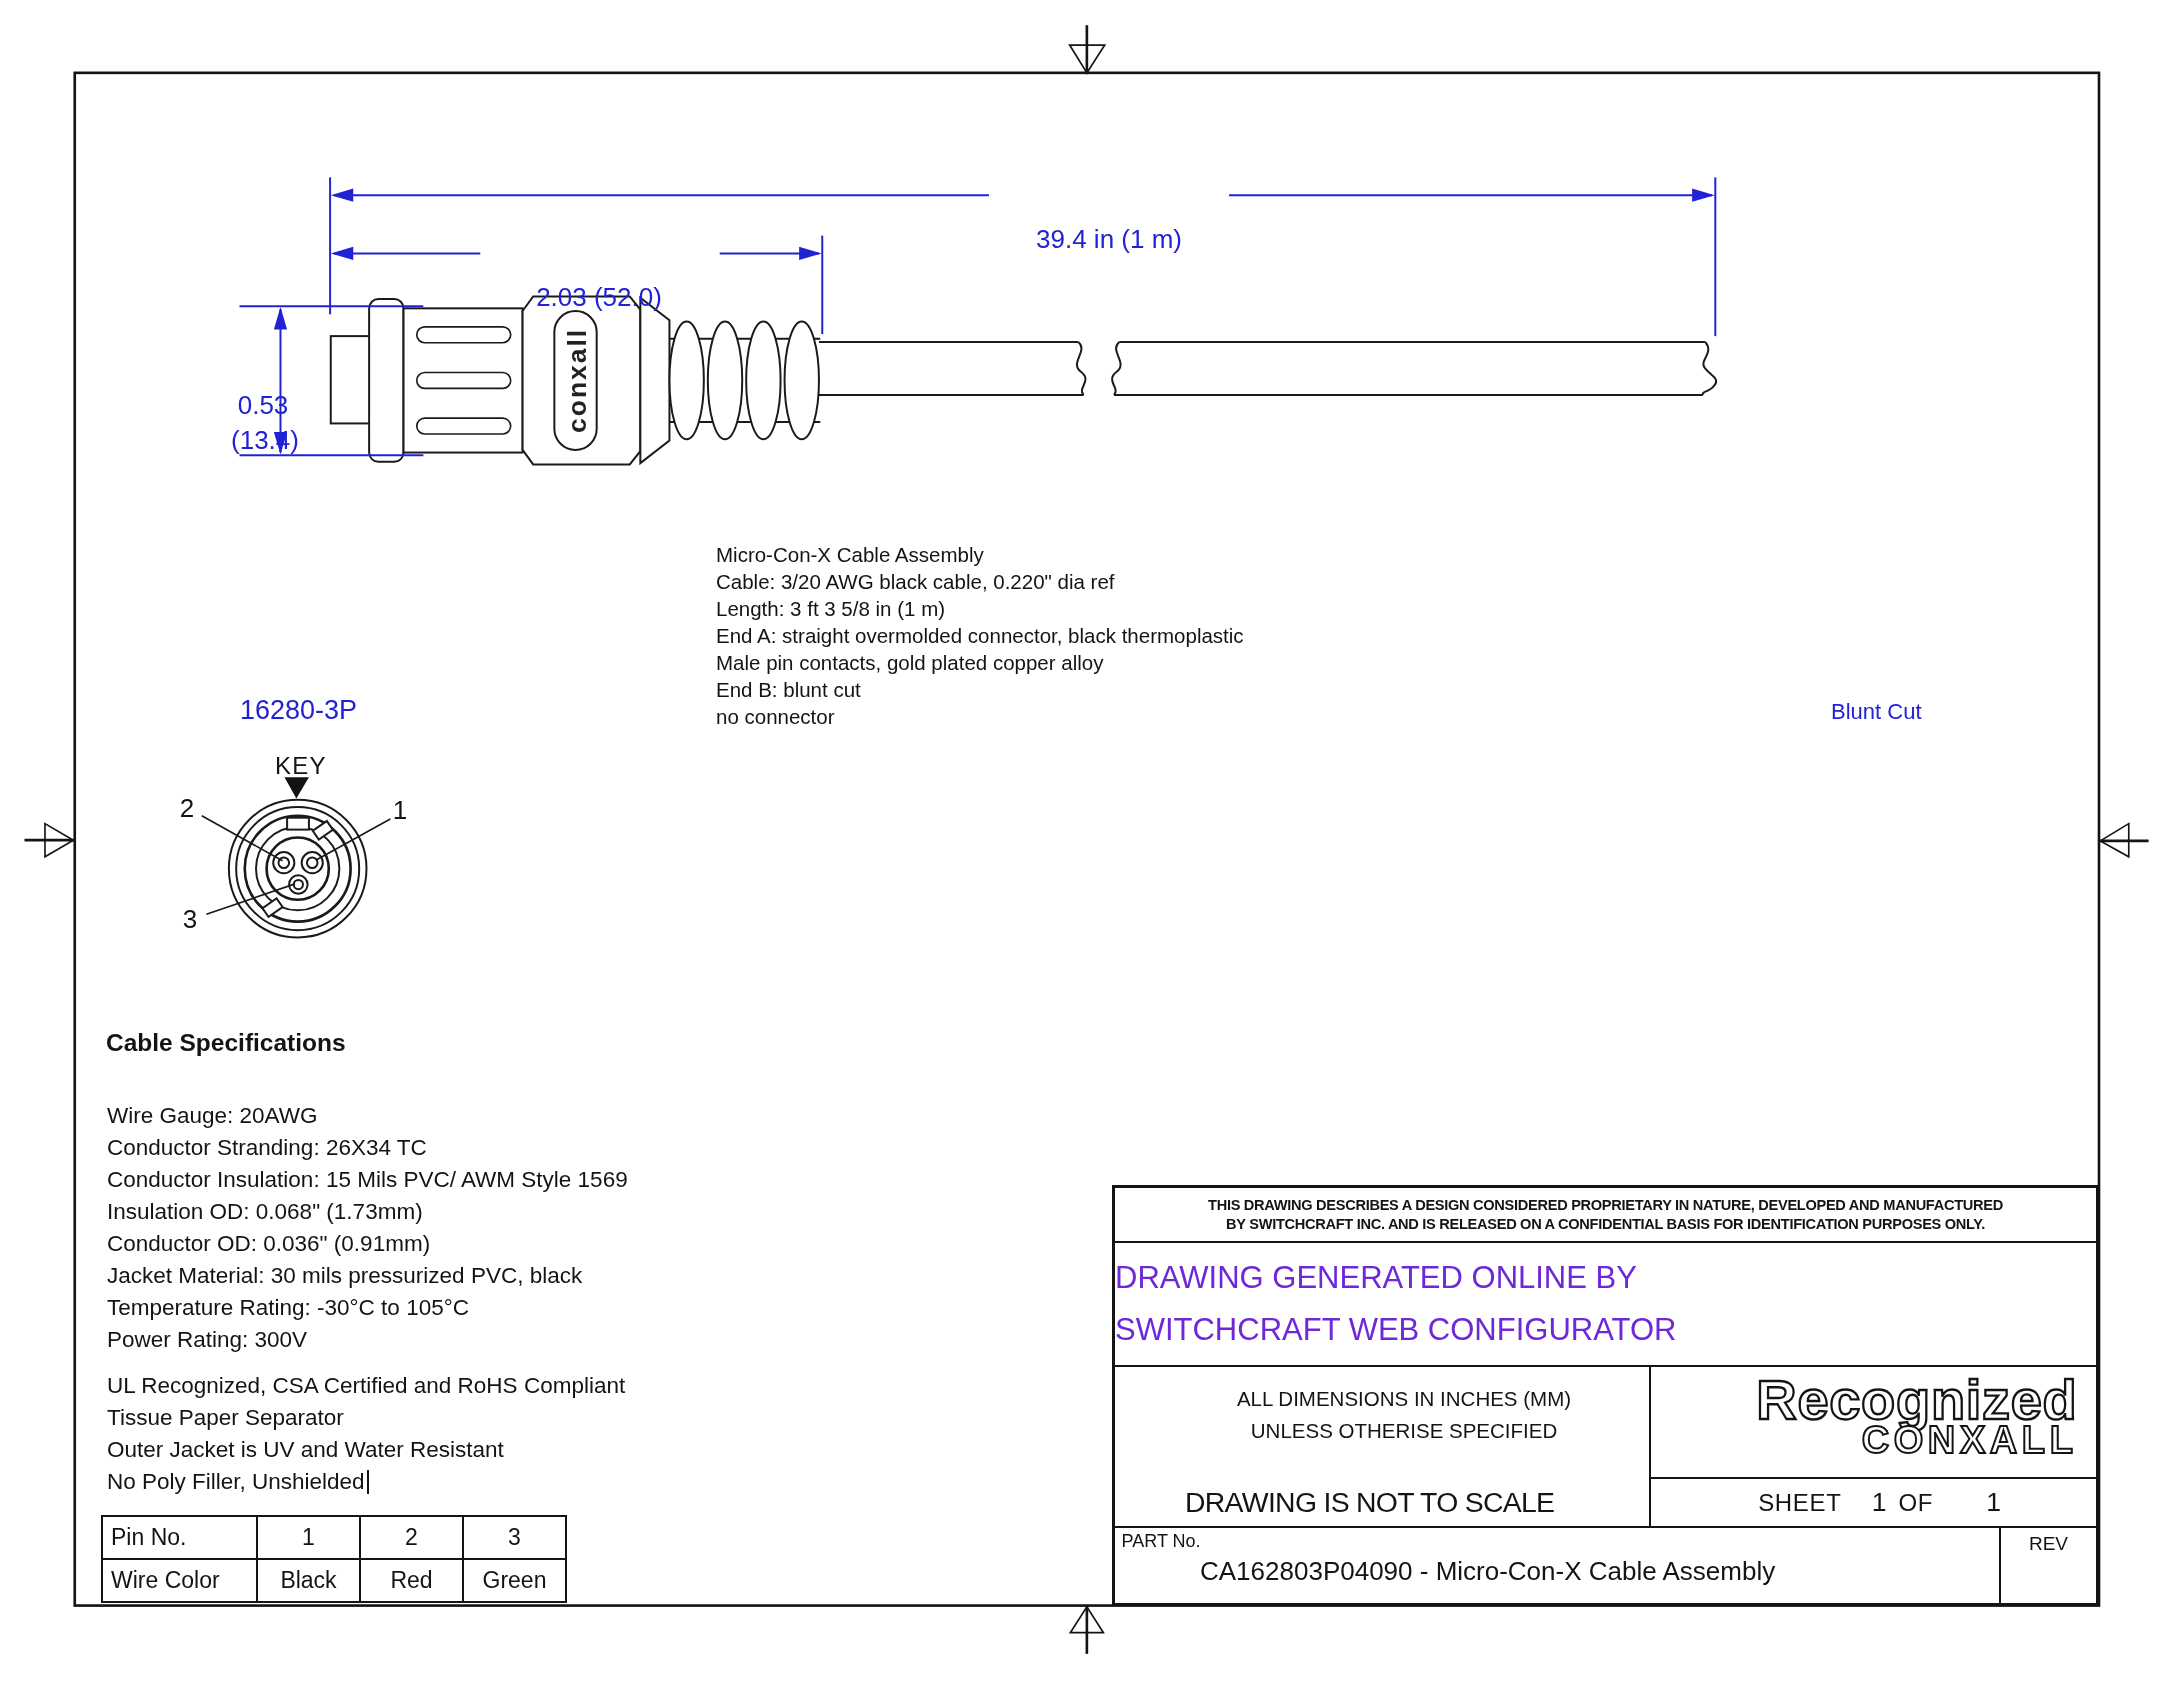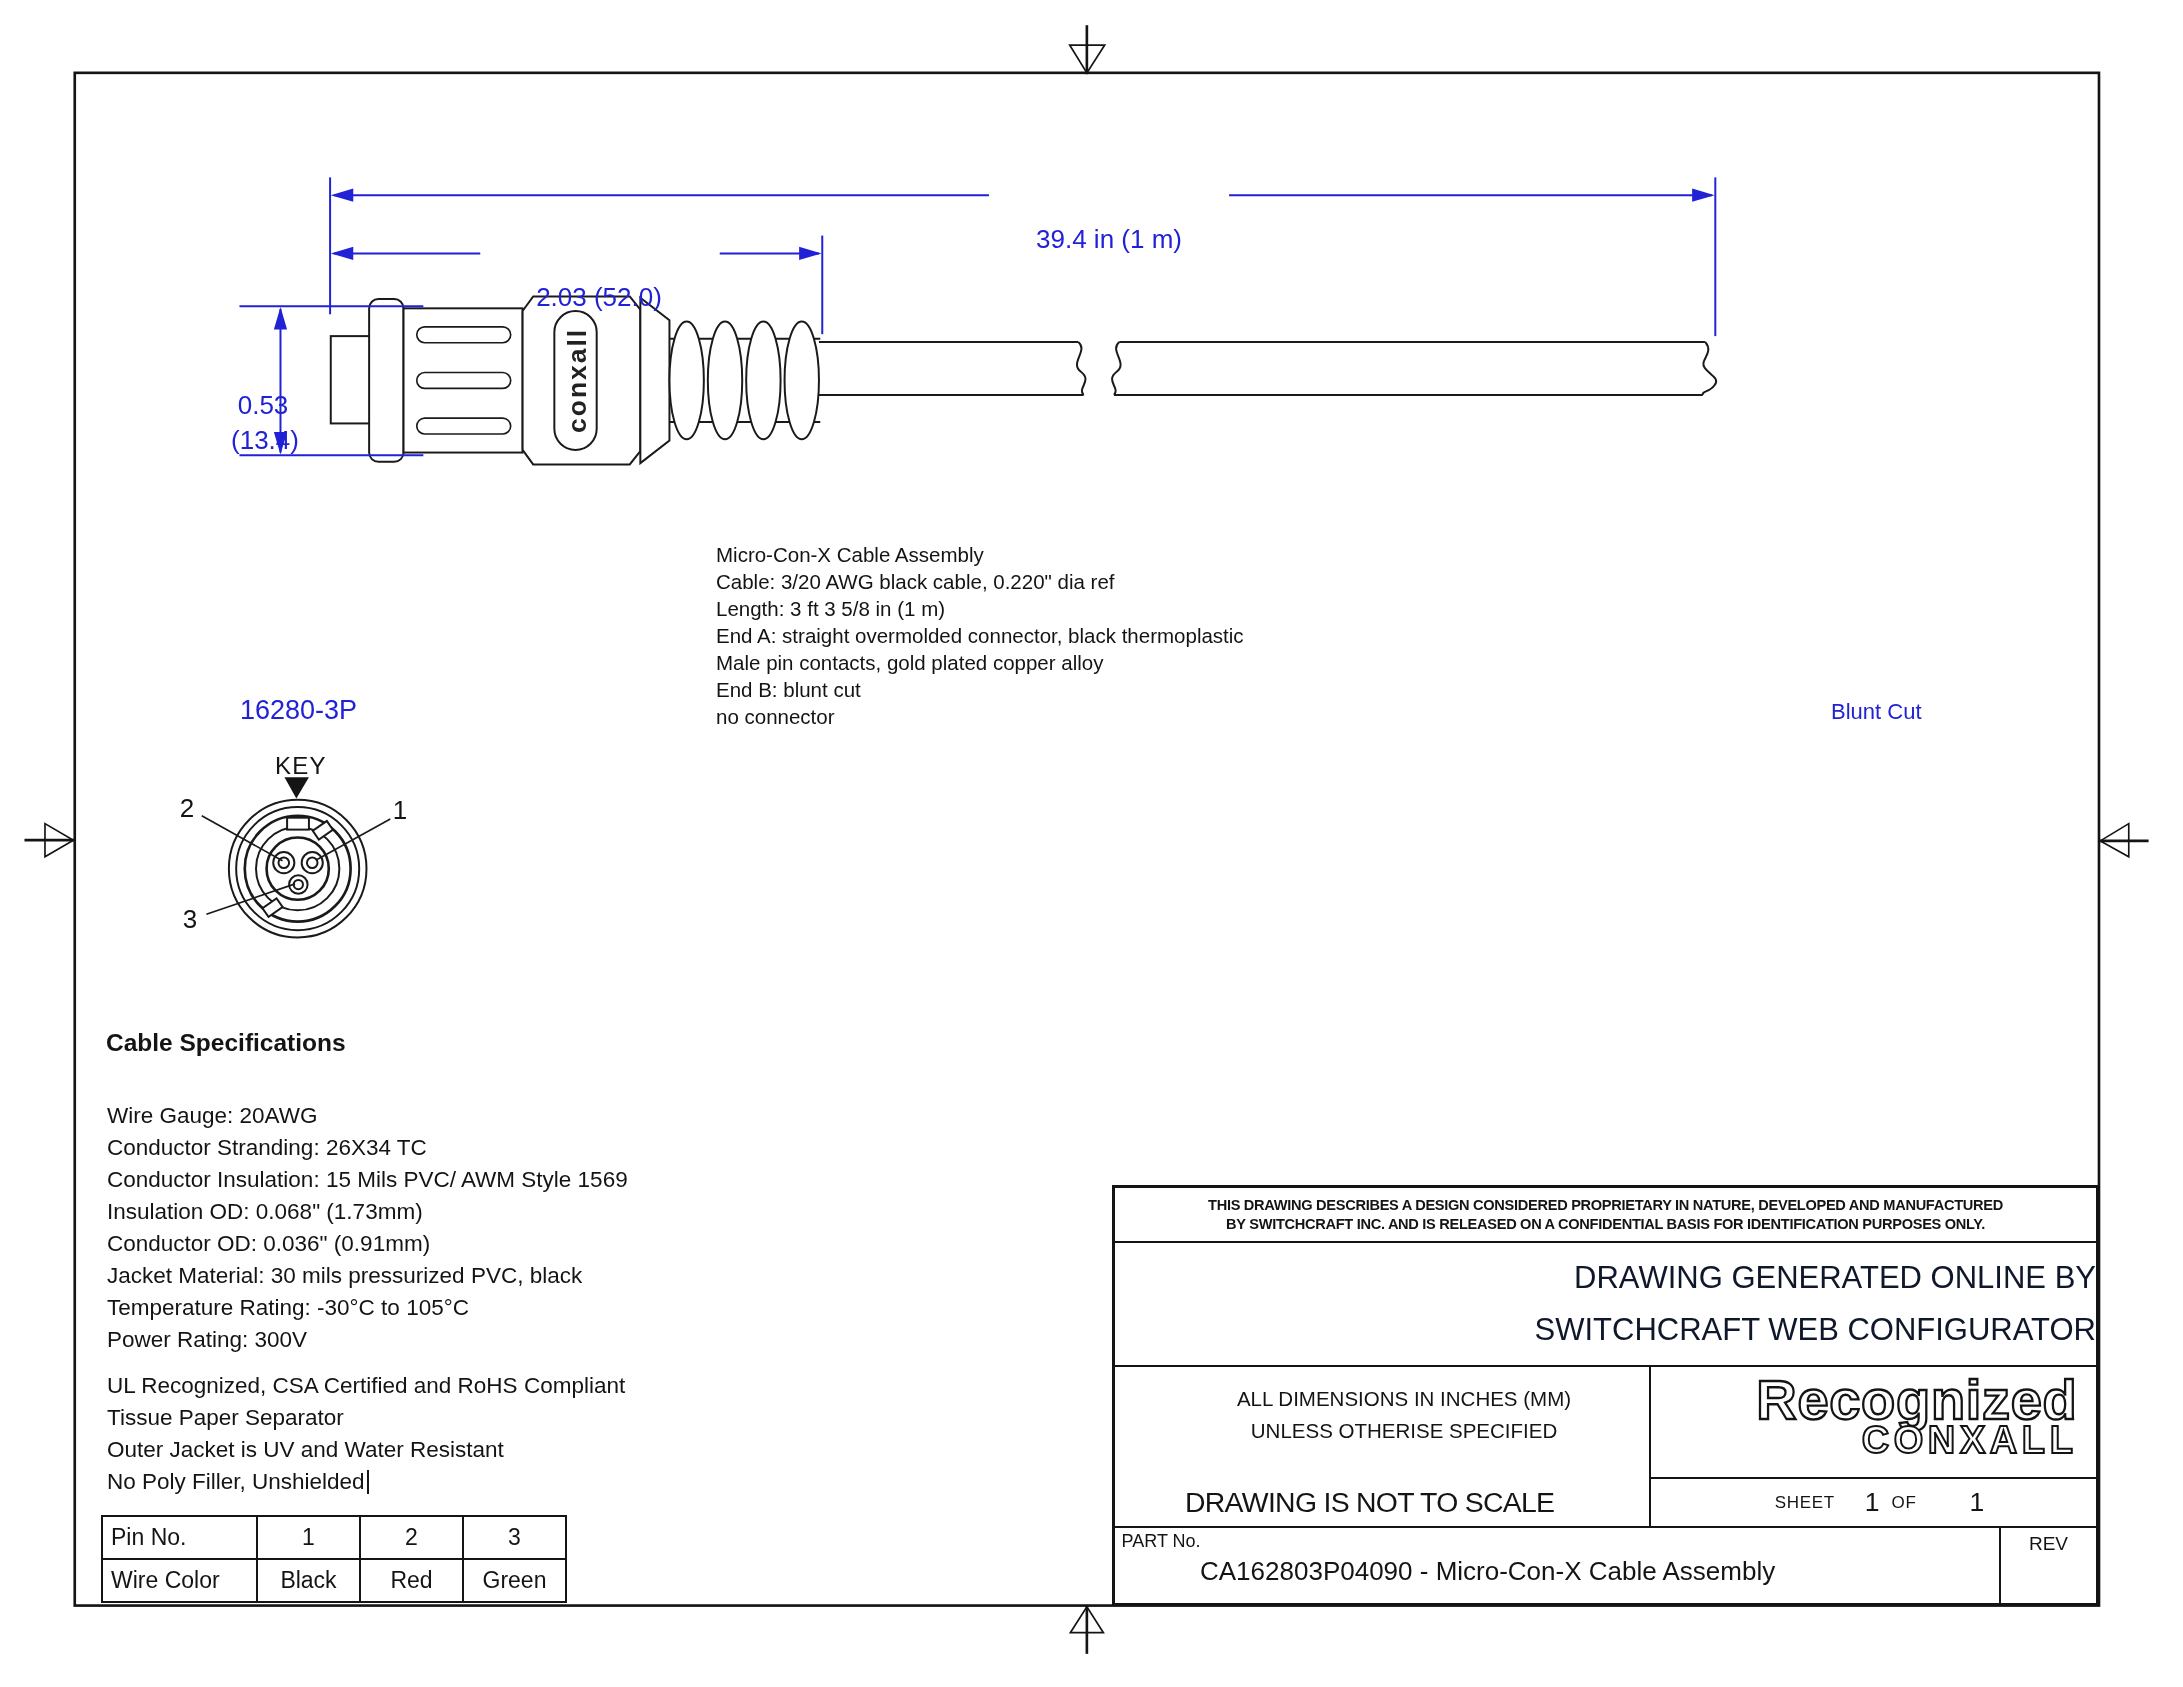--- a/index.html
+++ b/index.html
@@ -24,35 +24,35 @@
   #pintable td{border:2.6px solid #141414;height:39px;background:#fff;}
   #pintable td.lab{width:144px;padding-left:8px;text-align:left;}
   #pintable td.val{width:99px;text-align:center;}
   
   #titleblock{left:1112px;top:1185px;width:987px;height:421px;border:3.3px solid #141414;
               box-sizing:border-box;display:flex;flex-direction:column;background:#fff;}
   .tb-prop{height:53px;border-bottom:2.6px solid #141414;text-align:center;
            font-size:14.6px;line-height:18.5px;font-weight:bold;letter-spacing:-0.3px;
            display:flex;flex-direction:column;justify-content:center;}
   .tb-gen{height:122px;border-bottom:2.6px solid #141414;display:flex;flex-direction:column;
-          justify-content:center;gap:16px;text-align:right;font-size:31px;color:#0f172a;}
+          justify-content:center;gap:16px;text-align:left;font-size:31px;color:#6d28d9;}
   .tb-mid{height:159px;border-bottom:2.6px solid #141414;display:flex;padding-left:44px;}
   .tb-mid-left{width:490px;border-right:2.6px solid #141414;position:relative;}
   .dims-note{position:absolute;top:16px;left:0;right:0;text-align:center;
              font-size:20.5px;line-height:32px;}
   .scale-note{position:absolute;bottom:6.6px;left:26px;font-size:28.4px;letter-spacing:-0.7px;}
   .tb-mid-right{flex:1;display:flex;flex-direction:column;}
   .logo-area{height:110px;border-bottom:2.6px solid #141414;text-align:right;
              padding-right:18.5px;overflow:hidden;}
   .logo1{font-size:56px;font-weight:bold;color:#fff;line-height:56px;margin-top:5.3px;
          -webkit-text-stroke:2.3px #141414;letter-spacing:0.7px;}
   .logo2{font-size:38px;font-weight:bold;color:#fff;line-height:37px;margin-top:-6.6px;
          -webkit-text-stroke:2px #141414;letter-spacing:4.6px;}
   .sheet-row{flex:1;display:flex;align-items:center;justify-content:center;}
-  .sheet-row .w{font-size:17px;letter-spacing:0.7px;margin-left:12px;}
+  .sheet-row .w{font-size:24px;letter-spacing:0.7px;margin-left:12px;}
   .sheet-row .n{font-size:26.5px;}
   .sp1{margin-left:30px;} .sp2{margin-left:60px;} .sp3{margin-left:53px;}
   .tb-part{flex:1;display:flex;}
   .part-cell{flex:1;position:relative;}
   .part-label{position:absolute;left:6.6px;top:2.6px;font-size:18px;}
   .part-value{position:absolute;left:85px;top:28px;font-size:26px;white-space:nowrap;}
   .rev-cell{width:97px;border-left:2.6px solid #141414;text-align:center;
             font-size:19px;padding-top:5.3px;box-sizing:border-box;}
 </style>
 </head>

